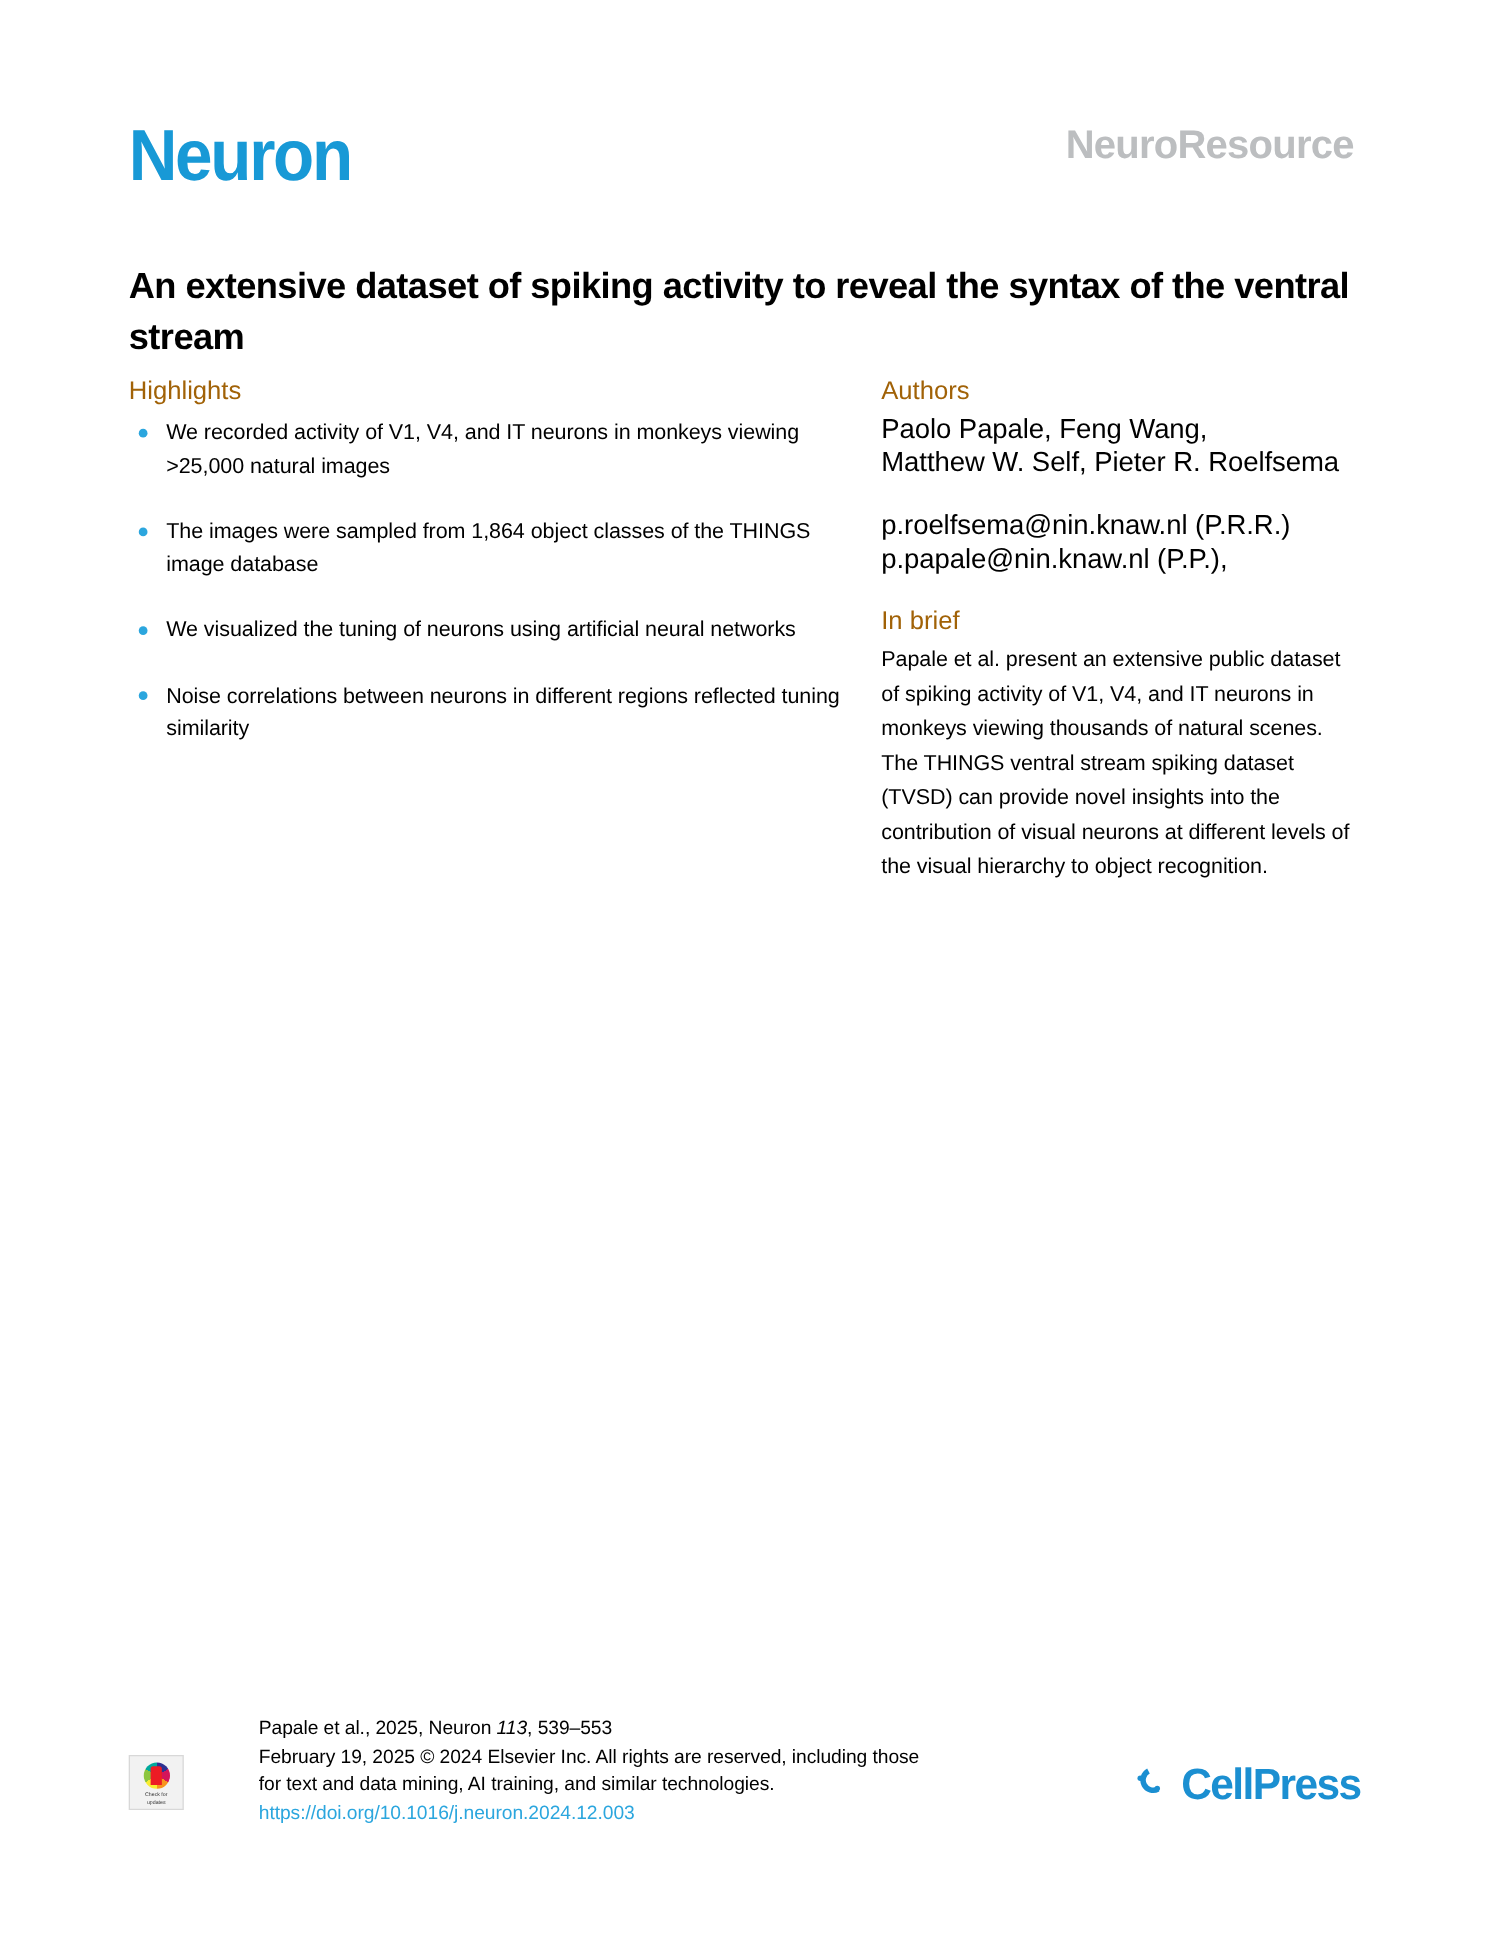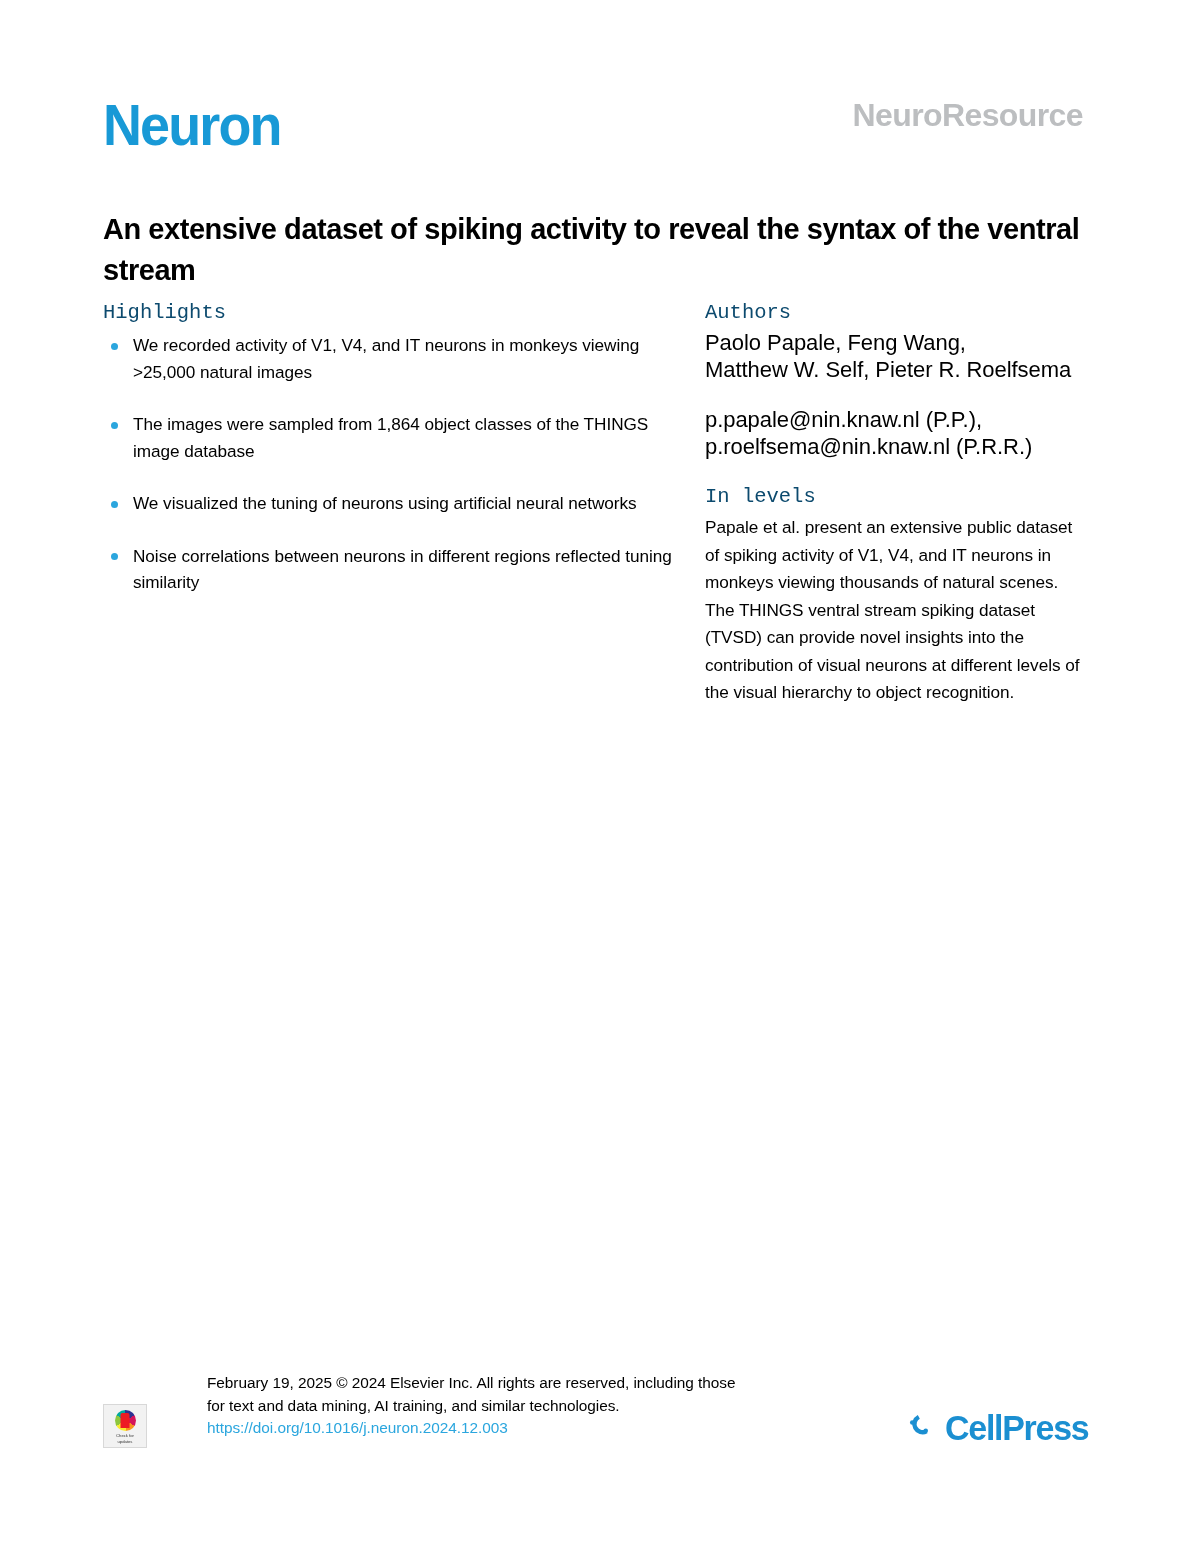--- a/index.html
+++ b/index.html
@@ -78,25 +78,25 @@
     width: 580px;
   }
   .col-right {
     position: absolute;
     left: 705px;
     top: 300px;
     width: 380px;
   }
 
   .section-heading {
-    font-family: Liberation Mono, monospace;
+    font-family: Liberation Sans, sans-serif;
     font-weight: normal;
     font-size: 20.5px;
     line-height: 26px;
-    color: #0c4a6e;
+    color: #a16207;
     margin: 0 0 6px 0;
   }
   .section-heading.tight {
     margin-bottom: 4px;
   }
 
   
   ul.highlights {
     list-style: none;
     margin: 4px 0 0 0;
@@ -289,43 +289,46 @@
     <div class="block">
       <div class="section-heading tight">Authors</div>
       <p class="body-text">
         <span class="nowrap-line">Paolo Papale, Feng Wang,</span>
         <span class="nowrap-line">Matthew W. Self, Pieter R. Roelfsema</span>
       </p>
     </div>
 
     <div class="block">
       <p class="body-text">
+        <span class="nowrap-line">p.roelfsema@nin.knaw.nl (P.R.R.)</span>
         <span class="nowrap-line">p.papale@nin.knaw.nl (P.P.),</span>
-        <span class="nowrap-line">p.roelfsema@nin.knaw.nl (P.R.R.)</span>
       </p>
     </div>
 
     <div class="block">
-      <div class="section-heading tight">In levels</div>
+      <div class="section-heading tight">In brief</div>
       <p class="inbrief-text">Papale et al. present an extensive public dataset of spiking activity of V1, V4, and IT neurons in monkeys viewing thousands of natural scenes. The THINGS ventral stream spiking dataset (TVSD) can provide novel insights into the contribution of visual neurons at different levels of the visual hierarchy to object recognition.</p>
     </div>
 
   </div>
 
   <div class="footer">
 
     <div class="crossmark">
       <span class="cm-disc"></span>
       <span class="cm-label">
         <span>Check for</span><br>
         <span>updates</span>
       </span>
     </div>
 
     <div class="citation">
+      <div>
+        <span>Papale et al., 2025, Neuron </span><span class="vol">113</span><span>, 539–553</span>
+      </div>
       <div>February 19, 2025 © 2024 Elsevier Inc. All rights are reserved, including those</div>
       <div>for text and data mining, AI training, and similar technologies.</div>
       <div class="doi">https://doi.org/10.1016/j.neuron.2024.12.003</div>
     </div>
 
     <div class="cellpress">
       <svg class="cp-mark" viewBox="0 0 100 100">
         <g fill="none" stroke="#1B8FD1" stroke-width="13" stroke-linecap="round">
           <path d="M62 20 A24 24 0 1 0 62 68 A24 24 0 1 1 62 20 Z" transform="rotate(-28 50 44)"></path>
         </g>

